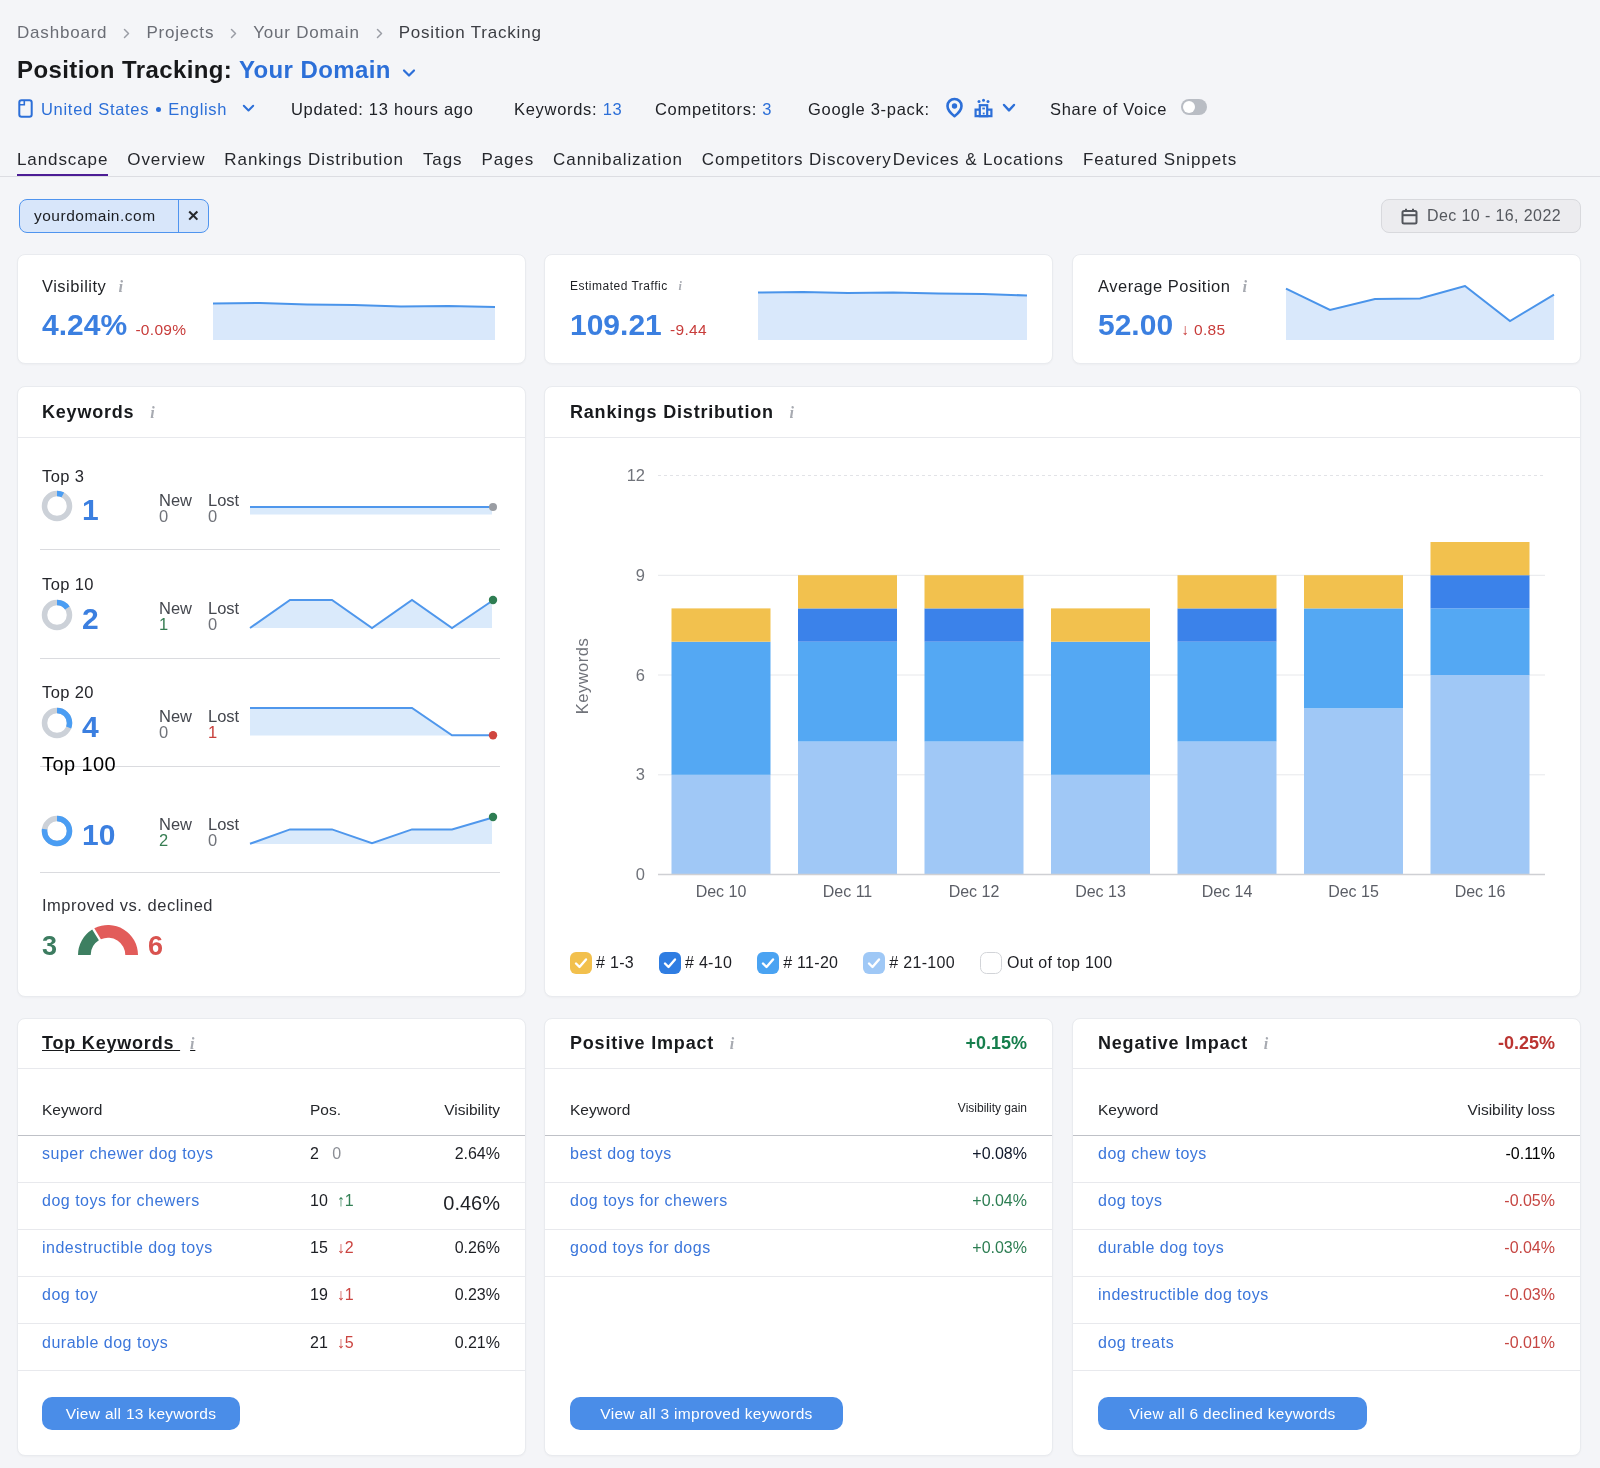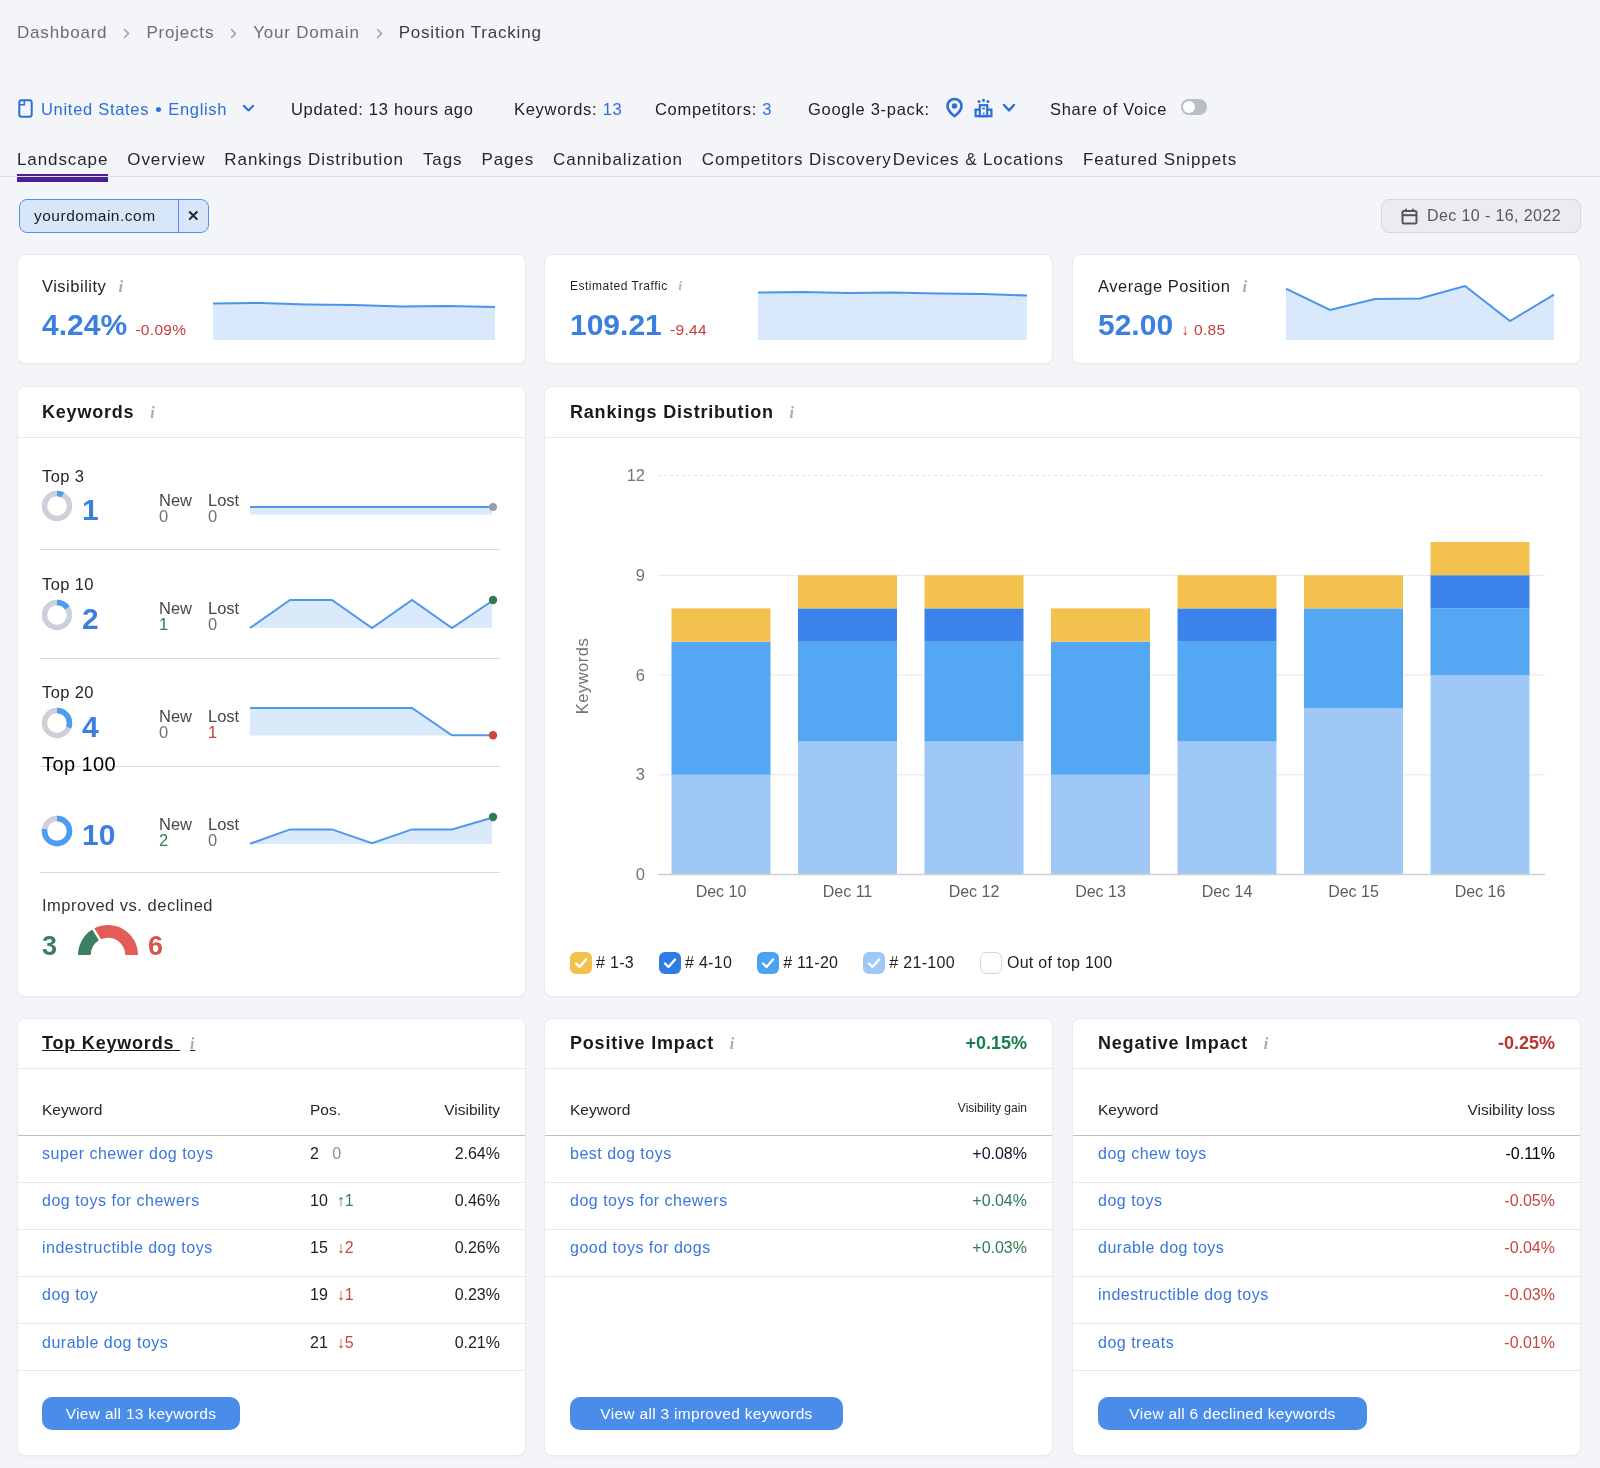--- a/index.html
+++ b/index.html
@@ -25,20 +25,25 @@
   <span>Projects</span>
   <svg width="7" height="11" viewBox="0 0 7 11" style="margin:1px 16px 0;">
         <path d="M1.5 1.5 L5.5 5.5 L1.5 9.5" fill="none" stroke="#9a9da5" stroke-width="1.5" stroke-linecap="round" stroke-linejoin="round"></path>
       </svg>
   <span>Your Domain</span>
   <svg width="7" height="11" viewBox="0 0 7 11" style="margin:1px 16px 0;">
         <path d="M1.5 1.5 L5.5 5.5 L1.5 9.5" fill="none" stroke="#9a9da5" stroke-width="1.5" stroke-linecap="round" stroke-linejoin="round"></path>
       </svg>
   <span style="color:#3c3e44;">Position Tracking</span>
 </div>
+<div class="abs" id="title" style="left:17px;top:55px;font-size:24px;letter-spacing:0.4px;font-weight:bold;color:#17181a;line-height:30px;">Position Tracking: <span style="color:#2c6fd8;">Your Domain</span>
+  <svg width="14" height="10" viewBox="0 0 14 10" style="margin-left:4px;">
+        <path d="M2 2.5 L7 7.5 L12 2.5" fill="none" stroke="#2c6fd8" stroke-width="2.2" stroke-linecap="round" stroke-linejoin="round"></path>
+      </svg>
+</div>
 <div class="abs" id="meta" style="left:0;top:97px;width:1600px;height:22px;font-size:16.5px;letter-spacing:0.7px;color:#202227;line-height:22px;">
   <svg class="abs" style="left:18px;top:2px;" width="15" height="19" viewBox="0 0 15 19">
         <rect x="1.3" y="1.3" width="12.4" height="16.4" rx="2.3" fill="none" stroke="#2c6fd8" stroke-width="2"></rect>
         <path d="M1.3 5.7 L6.3 5.7 L6.3 1.3" fill="none" stroke="#2c6fd8" stroke-width="1.6"></path>
       </svg>
   <span class="abs blue" style="left:41px;top:1px;">United States<span style="display:inline-block;width:5px;height:5px;border-radius:50%;background:#2c6fd8;margin:0 7px;vertical-align:3px;"></span>English</span>
   <svg class="abs" style="left:242px;top:7px;" width="13" height="9" viewBox="0 0 13 9">
         <path d="M1.8 1.8 L6.5 6.5 L11.2 1.8" fill="none" stroke="#2c6fd8" stroke-width="2" stroke-linecap="round" stroke-linejoin="round"></path>
       </svg>
   <span class="abs" style="left:291px;top:1px;">Updated: 13 hours ago</span>
@@ -59,21 +64,21 @@
         <rect x="9.8" y="14.6" width="1.8" height="1.8" fill="#2c6fd8"></rect>
       </svg>
   <svg class="abs" style="left:1002px;top:6px;" width="14" height="10" viewBox="0 0 14 10">
         <path d="M2 2 L7 7.4 L12 2" fill="none" stroke="#2c6fd8" stroke-width="2.4" stroke-linecap="round" stroke-linejoin="round"></path>
       </svg>
   <span class="abs" style="left:1050px;top:1px;">Share of Voice</span>
   <span class="abs" style="left:1181px;top:2px;width:26px;height:16px;background:#b9bdc4;border-radius:8px;"></span>
   <span class="abs" style="left:1183px;top:4px;width:12px;height:12px;background:#fff;border-radius:50%;"></span>
 </div>
 <div class="abs" id="tabs" style="left:17px;top:149px;font-size:17px;letter-spacing:0.9px;color:#26282d;display:flex;line-height:22px;">
-  <span style="padding-bottom:3px;border-bottom:8px solid #4c1d95;margin-right:19px;">Landscape</span>
+  <span style="padding-bottom:3px;border-bottom:2px solid #4c1d95;margin-right:19px;">Landscape</span>
   <span style="margin-right:19px;">Overview</span>
   <span style="margin-right:19px;">Rankings Distribution</span>
   <span style="margin-right:19px;">Tags</span>
   <span style="margin-right:19px;">Pages</span>
   <span style="margin-right:19px;">Cannibalization</span>
   <span style="margin-right:1px;">Competitors Discovery</span>
   <span style="margin-right:19px;">Devices &amp; Locations</span>
   <span>Featured Snippets</span>
 </div>
 <div class="abs" style="left:0;top:176px;width:1600px;height:1px;background:#dcdde2;"></div>
@@ -287,21 +292,21 @@
   <div class="abs" style="left:42px;top:1101px;font-size:15.5px;color:#25272b;">Keyword</div>
   <div class="abs" style="left:310px;top:1101px;font-size:15.5px;color:#25272b;">Pos.</div>
   <div class="abs" style="left:370px;top:1101px;width:130px;text-align:right;font-size:15.5px;color:#25272b;">Visibility</div>
   <div class="hline" style="left:18px;top:1135px;width:507px;background:#bfc1c7;"></div>
   <div class="abs link" style="left:42px;top:1144.5px;font-size:16px;">super chewer dog toys</div>
   <div class="abs" style="left:310px;top:1144.5px;font-size:16px;color:#1d1f24;">2&nbsp;&nbsp;&nbsp;<span style="color:#8b8e95;">0</span></div>
   <div class="abs" style="left:370px;top:1144.5px;width:130px;text-align:right;font-size:16px;color:#1d1f24;">2.64%</div>
   <div class="hline" style="left:18px;top:1181.5px;width:507px;"></div>
   <div class="abs link" style="left:42px;top:1192px;font-size:16px;">dog toys for chewers</div>
   <div class="abs" style="left:310px;top:1192px;font-size:16px;color:#1d1f24;">10&nbsp; <span style="color:#338055;">↑1</span></div>
-  <div class="abs" style="left:370px;top:1192px;width:130px;text-align:right;font-size:16px;color:#1d1f24;">0.46%</div>
+  <div class="abs" style="left:370px;top:1192px;width:130px;text-align:right;font-size:20px;color:#1d1f24;">0.46%</div>
   <div class="hline" style="left:18px;top:1228.5px;width:507px;"></div>
   <div class="abs link" style="left:42px;top:1239px;font-size:16px;">indestructible dog toys</div>
   <div class="abs" style="left:310px;top:1239px;font-size:16px;color:#1d1f24;">15&nbsp; <span style="color:#cb4440;">↓2</span></div>
   <div class="abs" style="left:370px;top:1239px;width:130px;text-align:right;font-size:16px;color:#1d1f24;">0.26%</div>
   <div class="hline" style="left:18px;top:1275.5px;width:507px;"></div>
   <div class="abs link" style="left:42px;top:1286px;font-size:16px;">dog toy</div>
   <div class="abs" style="left:310px;top:1286px;font-size:16px;color:#1d1f24;">19&nbsp; <span style="color:#cb4440;">↓1</span></div>
   <div class="abs" style="left:370px;top:1286px;width:130px;text-align:right;font-size:16px;color:#1d1f24;">0.23%</div>
   <div class="hline" style="left:18px;top:1322.5px;width:507px;"></div>
   <div class="abs link" style="left:42px;top:1333.5px;font-size:16px;">durable dog toys</div>

